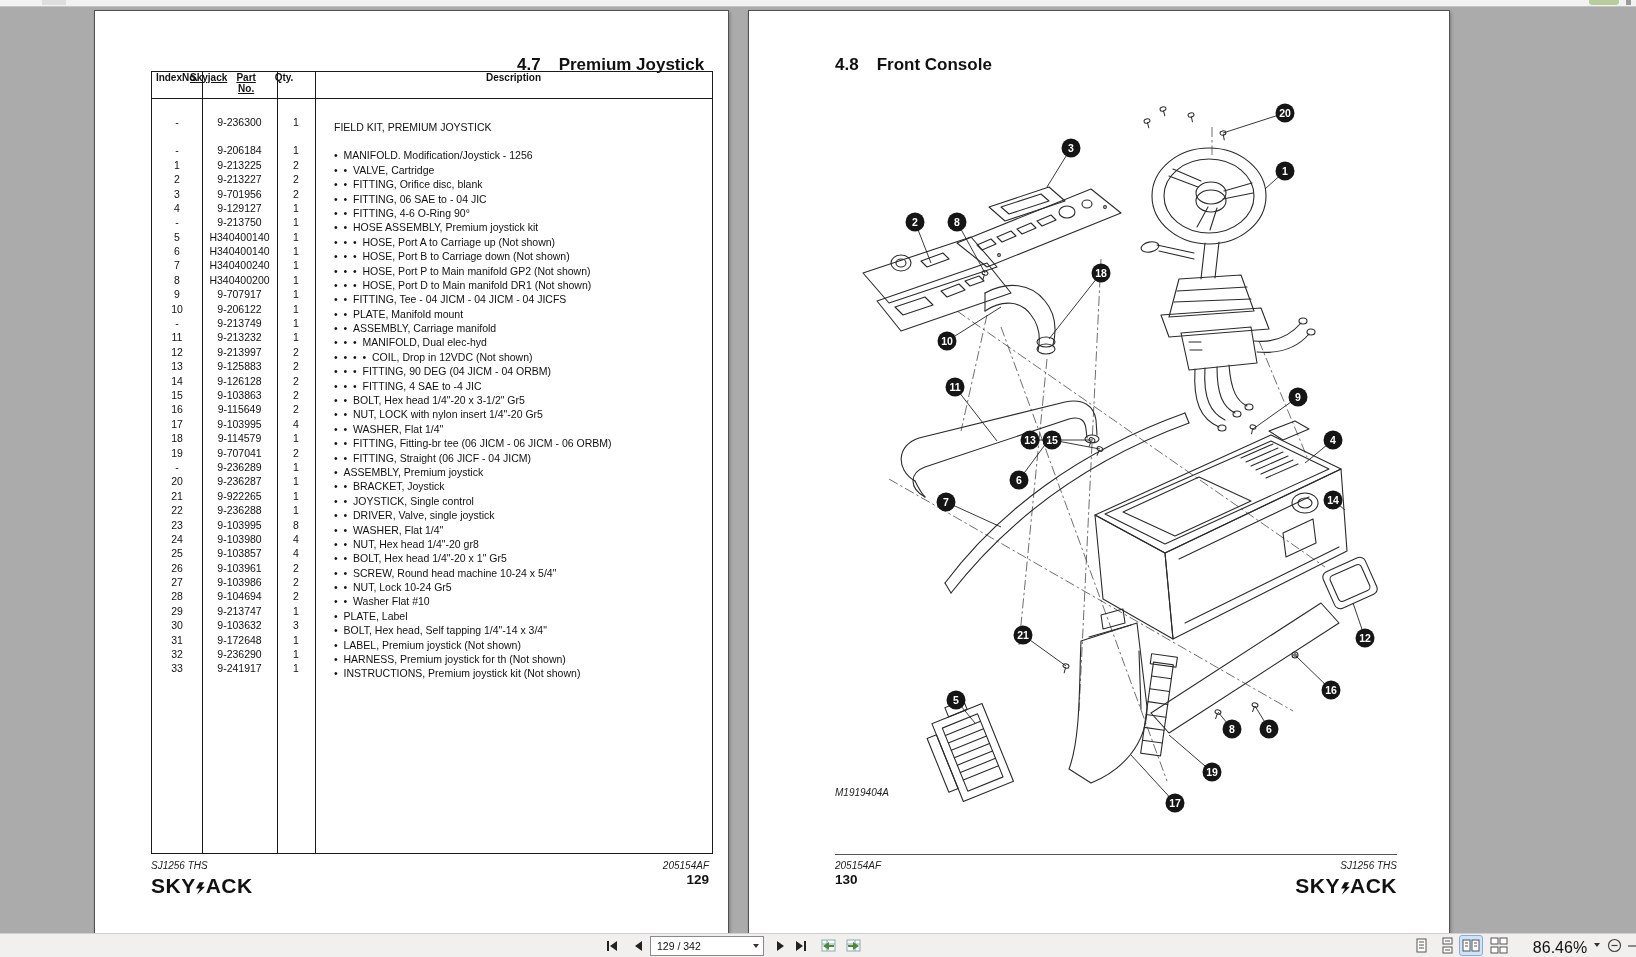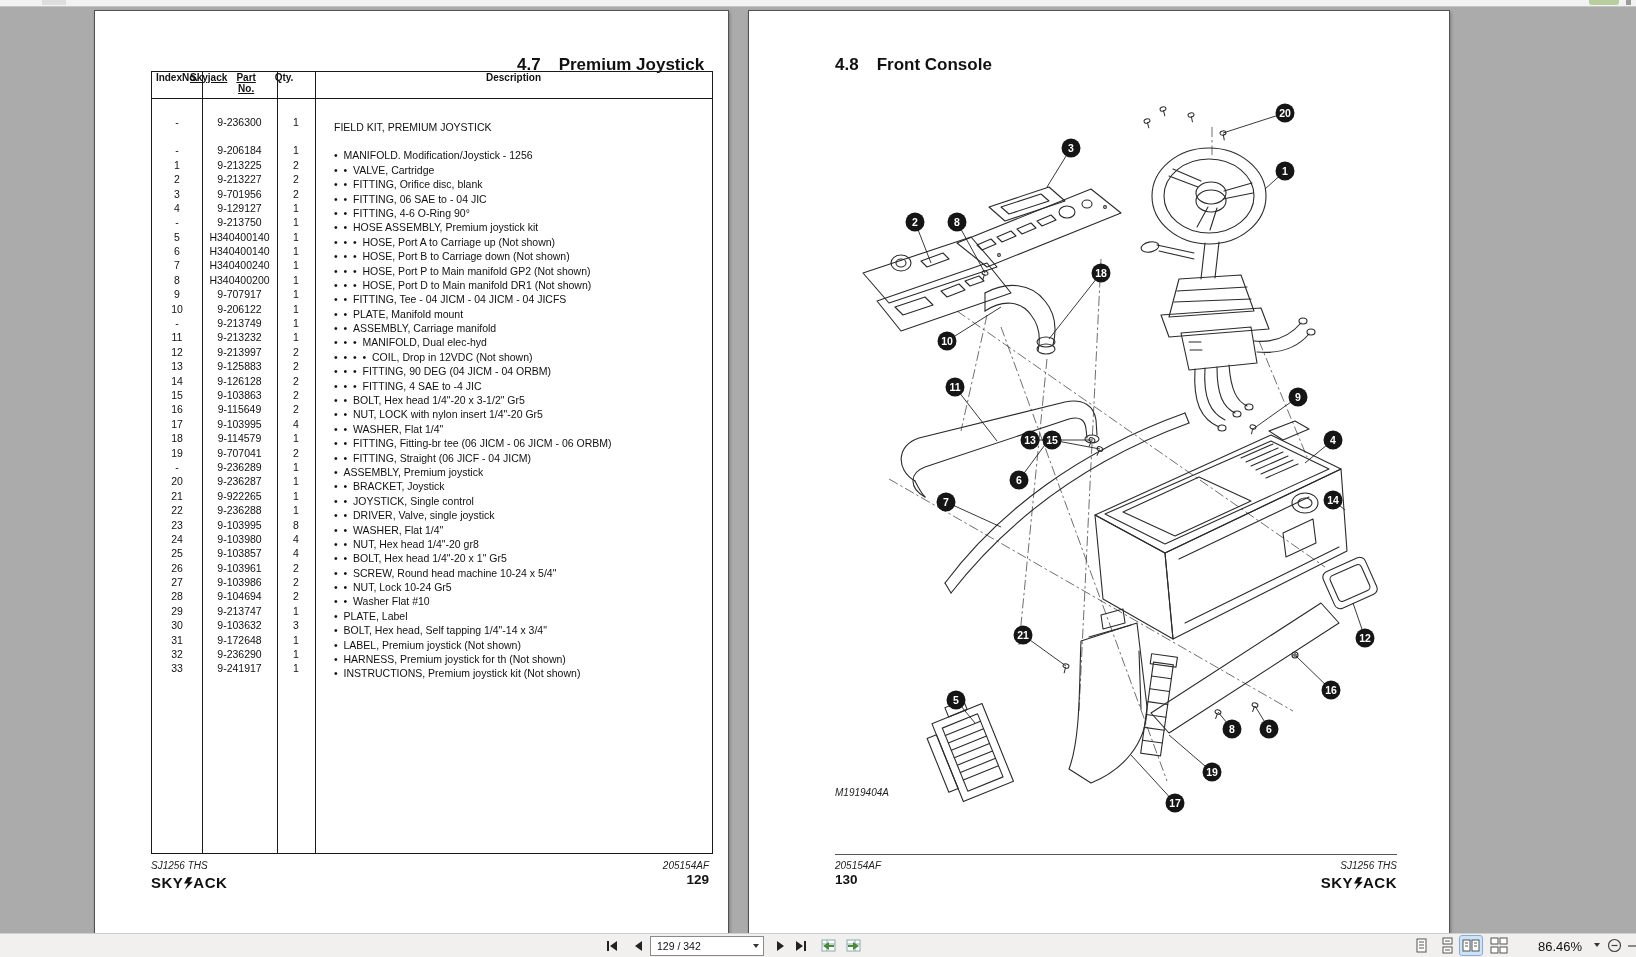--- a/index.html
+++ b/index.html
@@ -32,21 +32,21 @@
   .tbody{position:absolute;top:28px;left:0;right:0;}
   .tr{display:flex;height:14.4px;align-items:center;font-size:10.5px;}
   .trgap{height:14.4px;}
   .td1{width:50px;text-align:center;} .td2{width:75px;text-align:center;}
   .td3{width:38px;text-align:center;} .td4{flex:1;padding-left:19px;white-space:nowrap;overflow:hidden;margin-top:10px;}
 
   
   .f-model{position:absolute;font-size:10px;font-style:italic;color:#222;white-space:nowrap;}
   .f-doc{position:absolute;font-size:10px;font-style:italic;color:#222;white-space:nowrap;}
   .f-page{position:absolute;font-size:13.5px;font-weight:bold;color:#111;text-align:right;}
-  .skylogo{position:absolute;font-size:15px;font-weight:800;letter-spacing:.5px;color:#111;white-space:nowrap;}
+  .skylogo{position:absolute;font-size:21px;font-weight:800;letter-spacing:.5px;color:#111;white-space:nowrap;}
   .pl-model{left:56px;top:849px;} .pl-logo{left:56px;top:863px;}
   .pl-doc{right:19px;top:849px;}  .pl-page{right:19px;top:861px;}
   .pr-doc{left:86px;top:849px;}   .pr-page{left:86px;top:861px;}
   .pr-model{right:52px;top:849px;} .pr-logo{right:52px;top:863px;}
   .f-rule{position:absolute;left:86px;right:52px;top:843px;height:1px;background:#555;}
   .fig-label{position:absolute;left:86px;top:776px;font-size:10px;font-style:italic;color:#222;}
 
   
   .diagram{position:absolute;left:0;top:0;width:700px;height:922px;}
   .diagram .ln,.diagram .ln path,.diagram .ln line,.diagram .ln ellipse,.diagram .ln rect,.diagram .ln circle,.diagram .ln polyline
@@ -59,21 +59,21 @@
   
   .toolbar{position:absolute;left:0;bottom:0;width:100%;height:23px;background:#f1f0ee;border-top:1px solid #cfcfcf;}
   .tbtn{position:absolute;top:3px;width:20px;height:17px;display:flex;align-items:center;justify-content:center;cursor:pointer;}
   .pagebox{position:absolute;left:650px;top:2px;width:112px;height:18px;background:#fff;border:1px solid #8a8a8a;
            display:flex;align-items:center;font-size:10.5px;gap:48px;}
   .pagebox .pval{padding-left:6px;flex:1;}
   .caret{width:0;height:0;border-left:3.5px solid transparent;border-right:3.5px solid transparent;border-top:4.5px solid #333;}
   .pagebox .caret{margin-right:4px;}
   .viewbtn{position:absolute;top:2px;width:22px;height:19px;display:flex;align-items:center;justify-content:center;cursor:pointer;border-radius:2px;}
   .viewbtn.active{background:#cfe3f8;outline:1px solid #86abd4;}
-  .zoomtext{position:absolute;left:1532px;top:5px;width:56px;font-size:13px;text-align:center;}
+  .zoomtext{position:absolute;left:1532px;top:5px;width:56px;font-size:16px;text-align:center;}
   .zoomcaret{position:absolute;left:1594px;top:9px;}
   .zoomout{position:absolute;left:1606px;top:3px;width:17px;height:17px;display:flex;align-items:center;justify-content:center;cursor:pointer;}
   .sliderfrag{position:absolute;left:1628px;top:11px;width:10px;height:2px;background:#8a8a8a;}
 </style>
 </head>
 <body>
 
 <div class="screen">
 
   <div class="top-strip">

